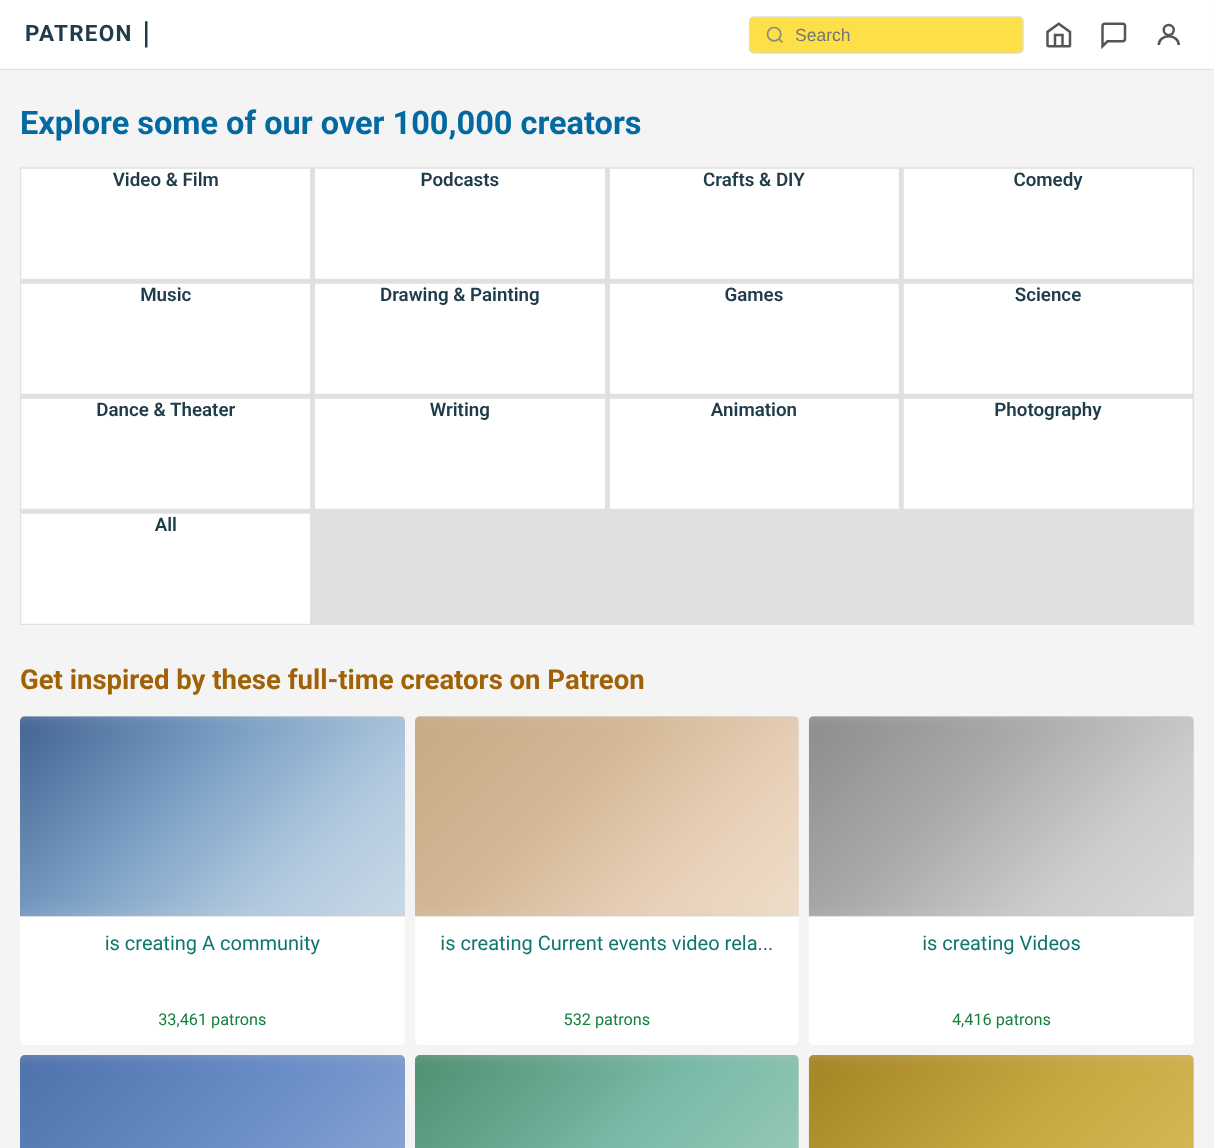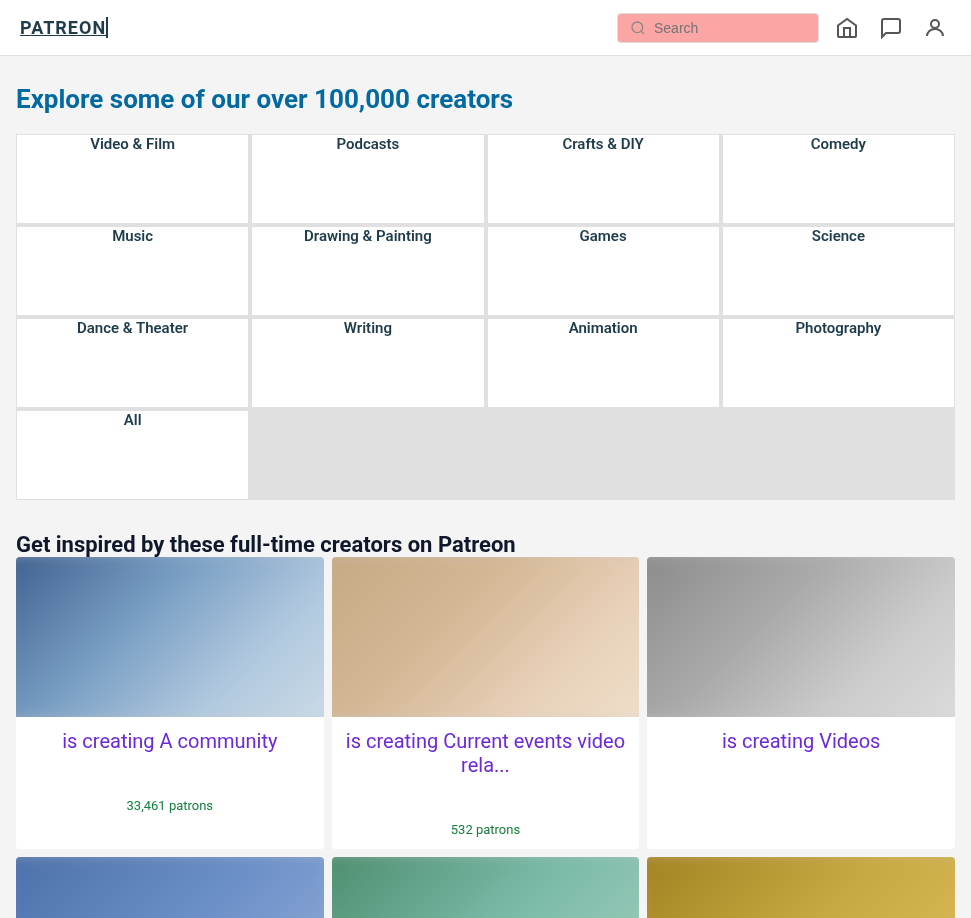--- a/index.html
+++ b/index.html
@@ -19,33 +19,32 @@
       height: 56px;
       gap: 12px;
     }
     #logo {
       font-weight: 700;
       font-size: 18px;
       color: #1f3c4b;
       letter-spacing: 1px;
       text-transform: uppercase;
       border-right: 2px solid #1f3c4b;
-      padding-right: 0;
+      padding-right: 10px;
       margin-right: 8px;
-      text-decoration: underline;
     }
     #search-container {
       display: flex;
       align-items: center;
-      background: #fca5a5;
+      background: #fde047;
       border: 1px solid #ddd;
       border-radius: 4px;
       padding: 6px 12px;
       margin-left: auto;
-      width: 202px;
+      width: 220px;
       gap: 8px;
     }
     #search-container svg {
       flex-shrink: 0;
       color: #888;
     }
     #search-input {
       border: none;
       background: transparent;
       outline: none;
@@ -101,21 +100,22 @@
       font-weight: 600;
       color: #1f3c4b;
       text-align: center;
       padding: 0 10px;
     }
 
     
     #inspired-title {
       font-size: 22px;
       font-weight: 700;
-      color: #0f172a;
+      color: #a16207;
+      margin-bottom: 16px;
     }
 
     
     #creators-grid {
       display: grid;
       grid-template-columns: repeat(3, 1fr);
       gap: 8px;
     }
     .creator-card {
       background: #fff;
@@ -134,22 +134,22 @@
       width: 100%;
       height: 100%;
       filter: blur(8px);
       transform: scale(1.1);
     }
     .card-info {
       padding: 12px;
       text-align: center;
     }
     .card-description {
-      font-size: 20px;
-      color: #6d28d9;
+      font-size: 16px;
+      color: #0f766e;
       margin-bottom: 4px;
     }
     .card-patrons {
       font-size: 13px;
       color: #15803d;
       margin-top: 45px;
     }
 
     
     .bg-blue { background: linear-gradient(135deg, #3a5b8a 0%, #7a9fc4 40%, #b0c8de 70%, #cddce8 100%); }
@@ -262,20 +262,21 @@
           <div class="card-description">is creating Current events video rela...</div>
           <div class="card-patrons">532 patrons</div>
         </div>
       </div>
       <div class="creator-card">
         <div class="creator-card-image">
           <div class="blur-bg bg-gray"></div>
         </div>
         <div class="card-info">
           <div class="card-description">is creating Videos</div>
+          <div class="card-patrons">4,416 patrons</div>
         </div>
       </div>
       <div class="creator-card">
         <div class="creator-card-image">
           <div class="blur-bg bg-blue2"></div>
         </div>
       </div>
       <div class="creator-card">
         <div class="creator-card-image">
           <div class="blur-bg bg-green"></div>

